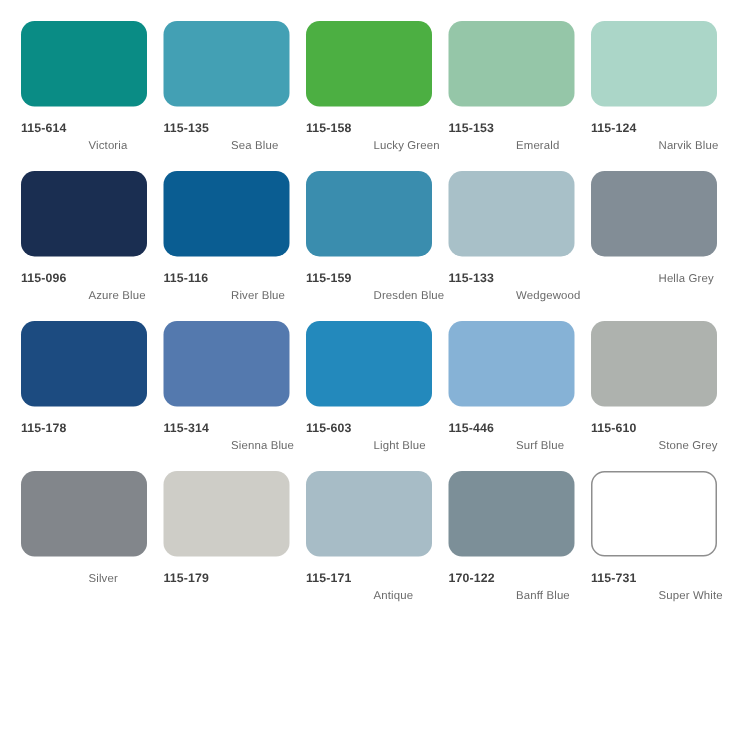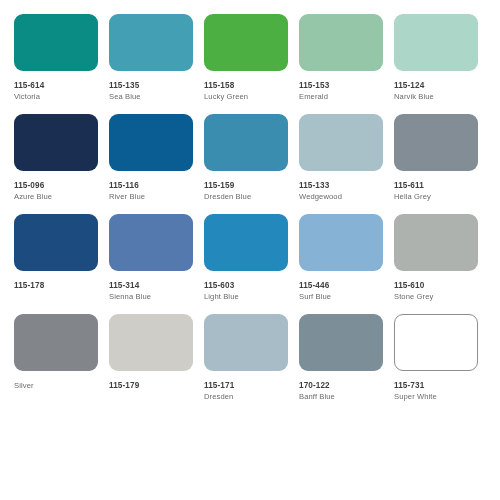--- a/index.html
+++ b/index.html
@@ -58,20 +58,21 @@
     letter-spacing: 0.1px;
     white-space: nowrap;
   }
 
   .swatch-name {
     font-size: 7.6px;
     line-height: 11px;
     color: #6a6a6a;
     letter-spacing: 0.1px;
     white-space: nowrap;
+    margin-left: 45px;
   }
 </style>
 </head>
 <body>
 
 <div id="swatch-grid">
     <div class="swatch-cell">
       <div class="swatch-chip" style="background: rgb(10, 140, 133);"></div>
       <div class="swatch-meta">
         <div class="swatch-code">115-614</div>
@@ -130,21 +131,20 @@
     <div class="swatch-cell">
       <div class="swatch-chip" style="background: rgb(168, 192, 200);"></div>
       <div class="swatch-meta">
         <div class="swatch-code">115-133</div>
         <div class="swatch-name">Wedgewood</div>
       </div>
     </div>
     <div class="swatch-cell">
       <div class="swatch-chip" style="background: rgb(130, 141, 150);"></div>
       <div class="swatch-meta">
-        <div class="swatch-code">115-611</div>
         <div class="swatch-name">Hella Grey</div>
       </div>
     </div>
     <div class="swatch-cell">
       <div class="swatch-chip" style="background: rgb(28, 75, 128);"></div>
       <div class="swatch-meta">
         <div class="swatch-code">115-178</div>
       </div>
     </div>
     <div class="swatch-cell">
@@ -184,21 +184,21 @@
     <div class="swatch-cell">
       <div class="swatch-chip" style="background: rgb(206, 205, 199);"></div>
       <div class="swatch-meta">
         <div class="swatch-code">115-179</div>
       </div>
     </div>
     <div class="swatch-cell">
       <div class="swatch-chip" style="background: rgb(167, 188, 198);"></div>
       <div class="swatch-meta">
         <div class="swatch-code">115-171</div>
-        <div class="swatch-name">Dresden</div>
+        <div class="swatch-name">Antique</div>
       </div>
     </div>
     <div class="swatch-cell">
       <div class="swatch-chip" style="background: rgb(124, 143, 152);"></div>
       <div class="swatch-meta">
         <div class="swatch-code">170-122</div>
         <div class="swatch-name">Banff Blue</div>
       </div>
     </div>
     <div class="swatch-cell">

